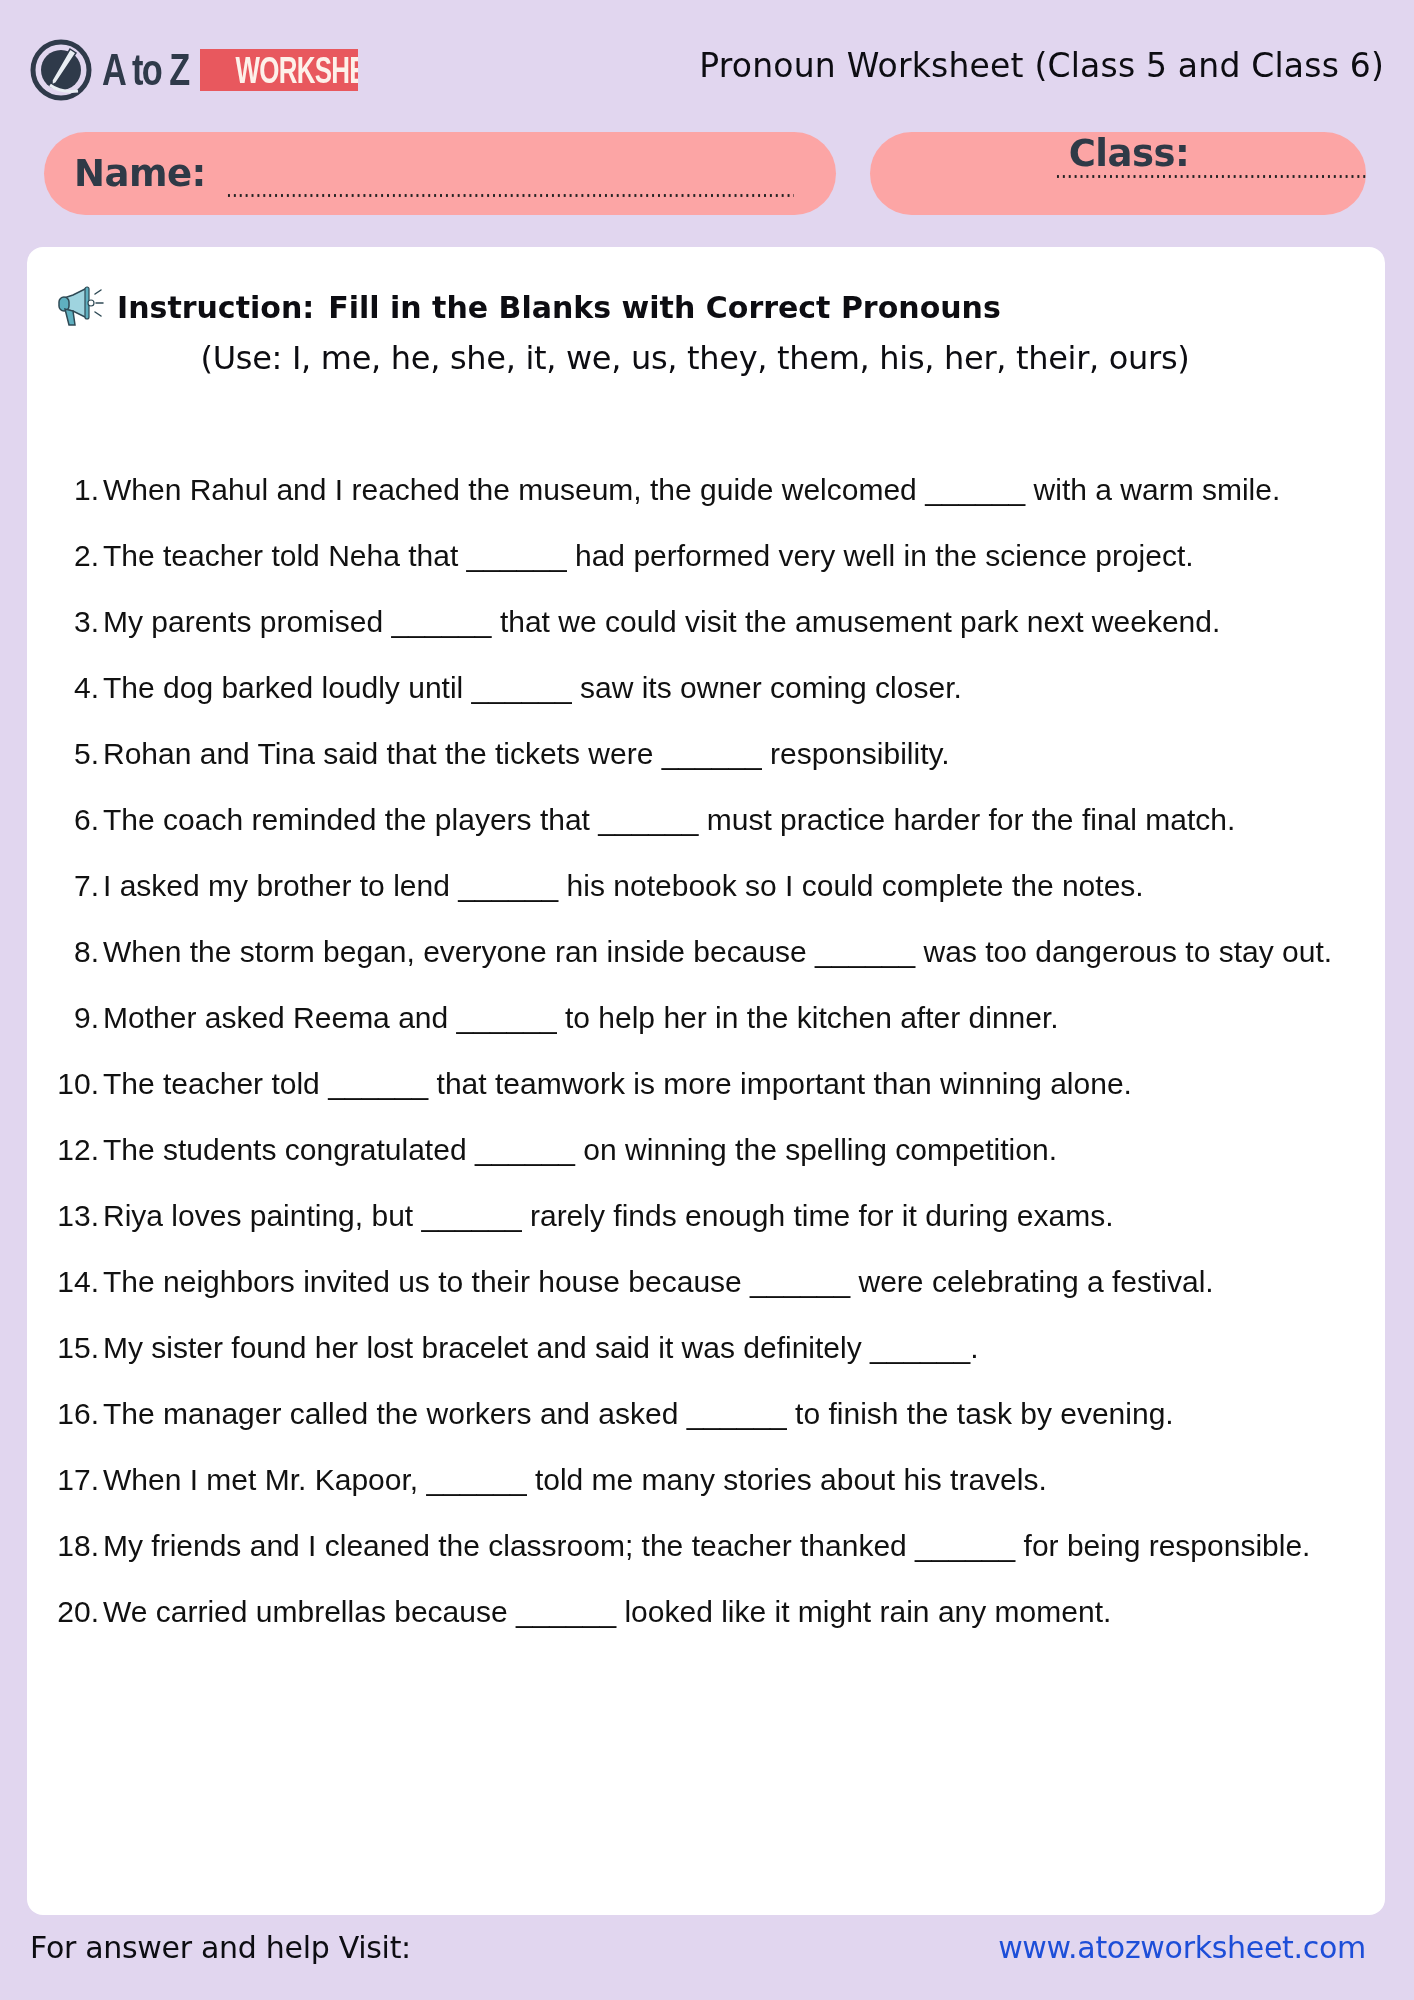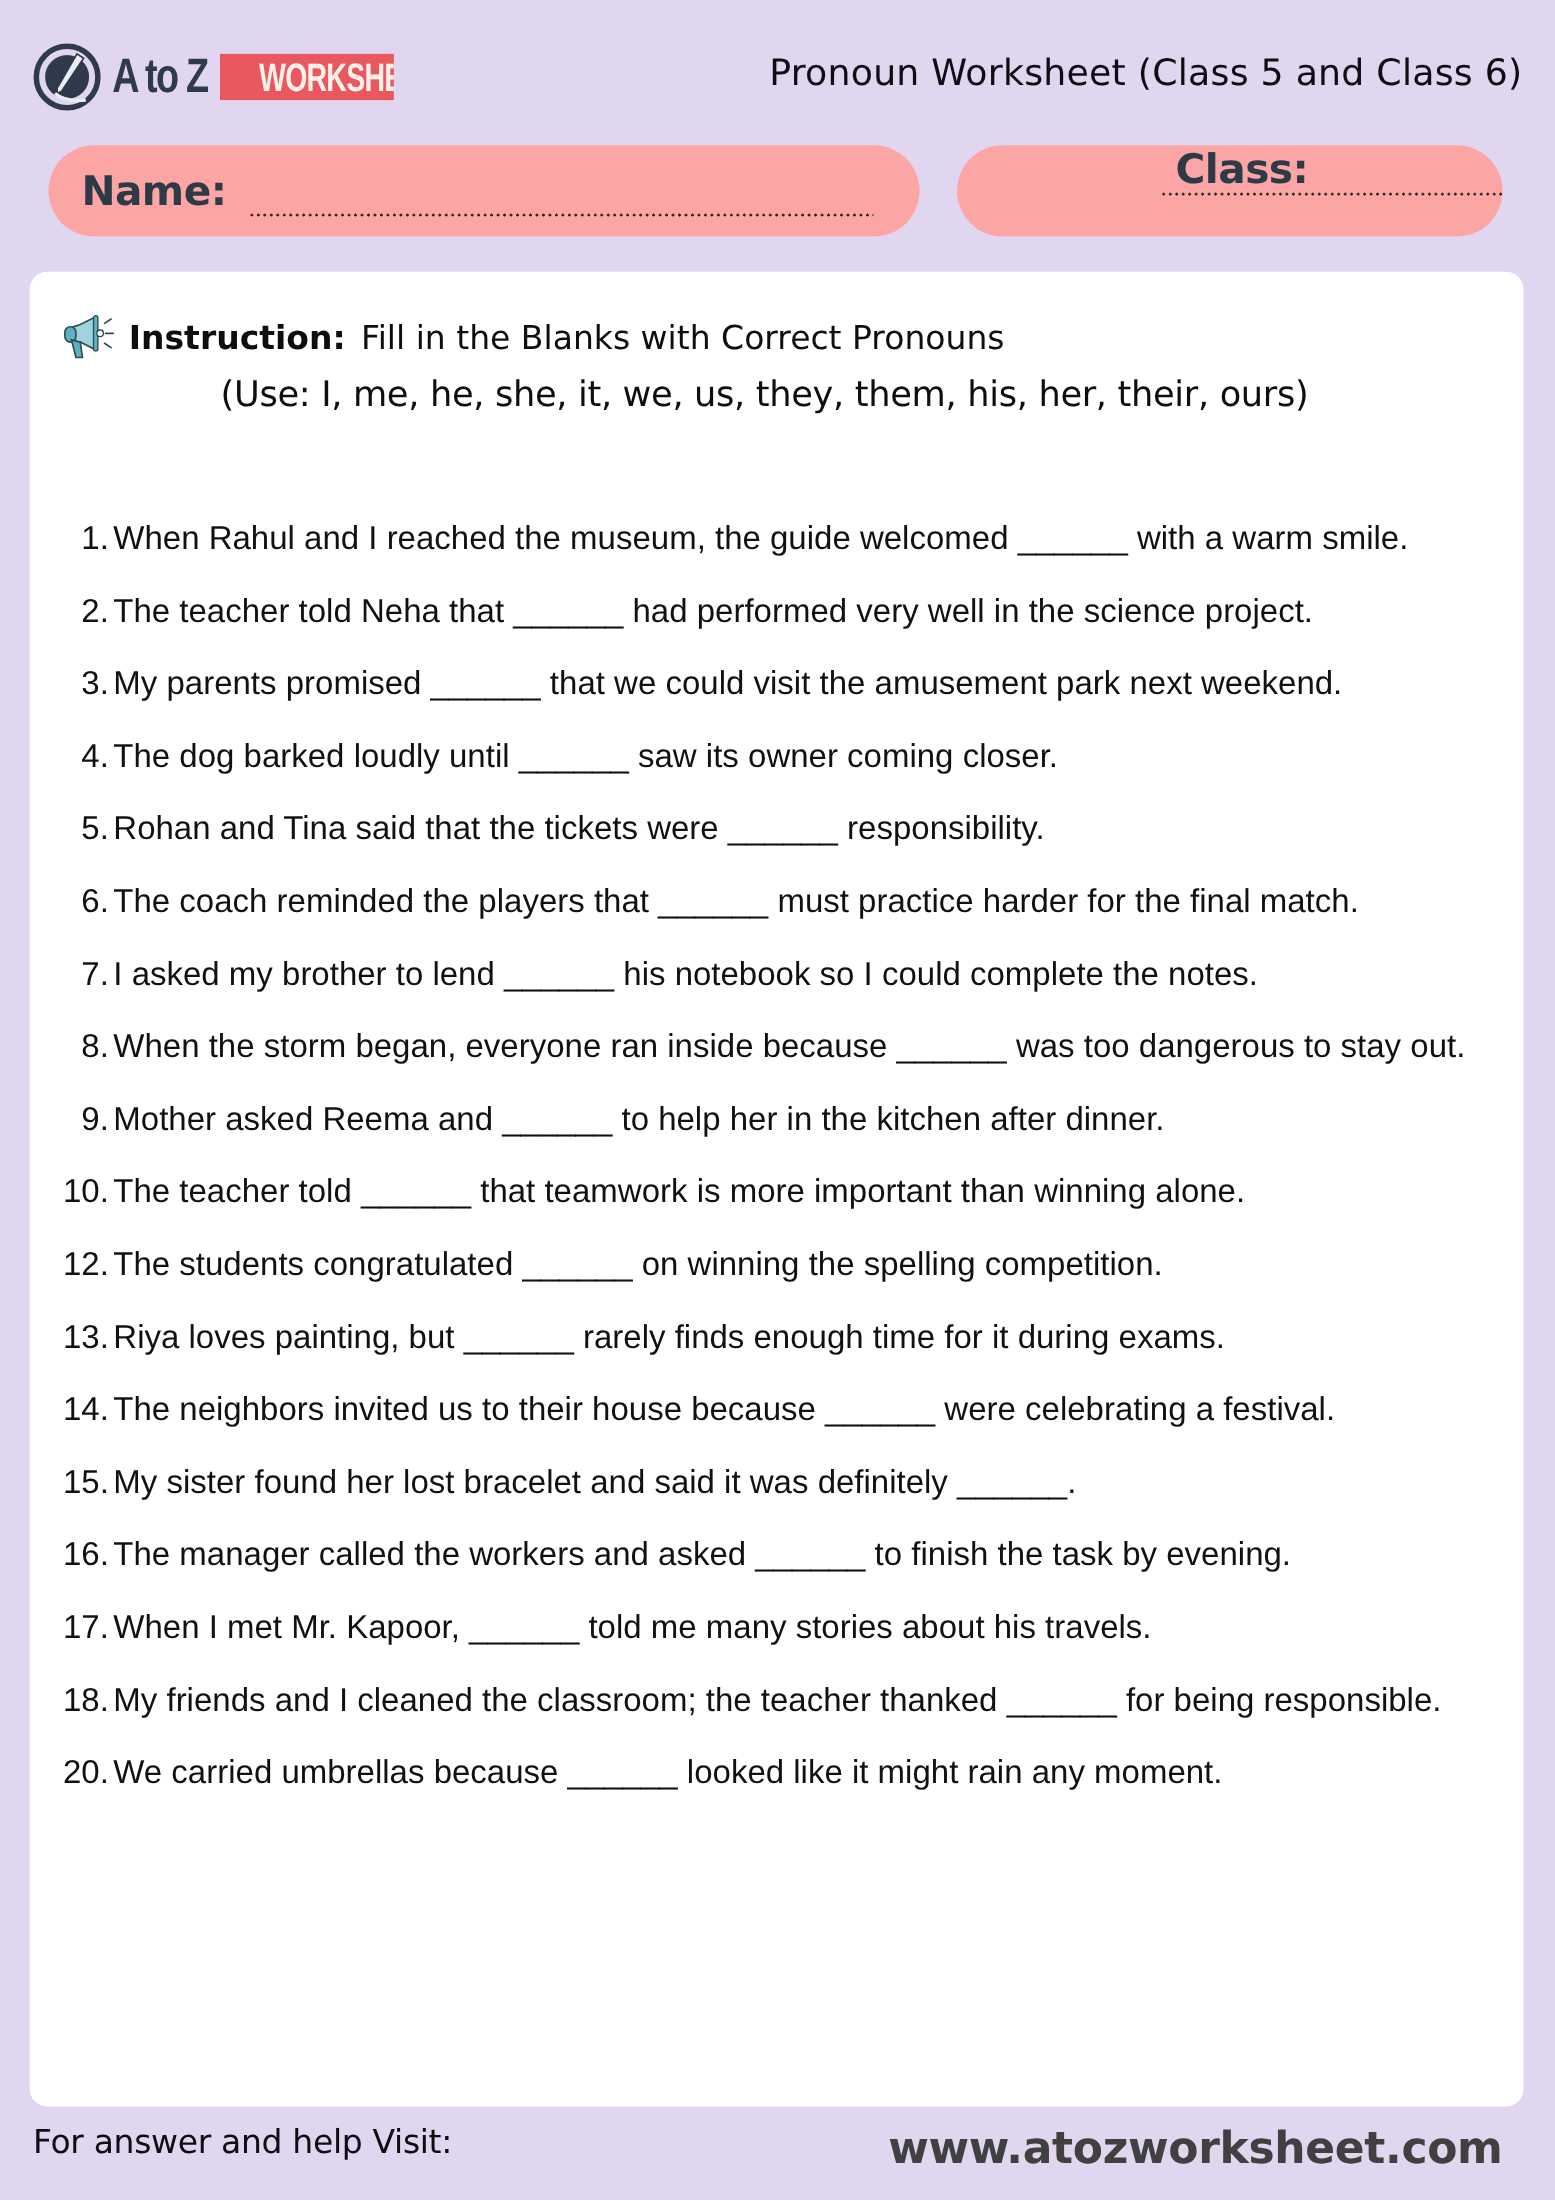--- a/index.html
+++ b/index.html
@@ -48,40 +48,40 @@
   .pill.class .dots { width: 311px; margin-left: 14px; }
   .card {
     position: absolute; left: 27px; top: 247px; width: 1358px; height: 1668px;
     background: #fff; border-radius: 16px;
   }
   .instr {
     position: absolute; left: 28px; top: 38px; display: flex; align-items: center; white-space: nowrap;
   }
   .megaphone { width: 50px; height: 44px; margin-right: 12px; }
   .instr-label { font-family: "DejaVu Sans", sans-serif; font-size: 30px; font-weight: 700; color: #0d0d12; }
-  .instr-text { font-family: "DejaVu Sans", sans-serif; font-size: 30px; color: #0d0d12; margin-left: 14px; font-weight: 400; }
+  .instr-text { font-family: "DejaVu Sans", sans-serif; font-size: 30px; color: #0d0d12; margin-left: 14px; font-weight: 700; }
   .use-line {
     position: absolute; left: 0; right: 0; top: 92px; text-align: center;
     font-family: "DejaVu Sans", sans-serif; font-size: 32px; color: #0d0d12; white-space: nowrap;
     letter-spacing: -0.3px; padding-right: 22px;
   }
   .qlist { position: absolute; left: 0; top: 210px; width: 100%; }
   .q {
     position: relative; font-family: "Liberation Sans", sans-serif; font-size: 30px; color: #111;
     line-height: 66px; padding-left: 76px; padding-right: 20px;
   }
   .q-num { position: absolute; left: 0; width: 72px; text-align: right; }
   .q-text { display: block; }
   .footer-left {
     position: absolute; left: 30px; top: 1930px;
     font-family: "DejaVu Sans", sans-serif; font-size: 30px; font-weight: 500; color: #0d0d12; letter-spacing: -0.3px;
   }
   .footer-right {
     position: absolute; right: 48px; top: 1930px;
-    font-family: "DejaVu Sans", sans-serif; font-size: 40px; font-weight: 700; color: #404040; letter-spacing: -0.3px;
+    font-family: "DejaVu Sans", sans-serif; font-size: 30px; font-weight: 400; color: #1d4ed8; letter-spacing: -0.3px;
   }
 </style>
 </head>
 <body>
 
 <div class="logo">
   <svg class="logo-mark" viewBox="0 0 62 62">
     <circle cx="31" cy="31" r="28" fill="none" stroke="#2f3a4a" stroke-width="5"></circle>
     <circle cx="31" cy="31" r="20" fill="#2f3a4a"></circle>
     <path d="M40 10 L46 14 L26 44 L22 46 L22 41 Z" fill="#e9eef3" stroke="#2f3a4a" stroke-width="1.5"></path>

